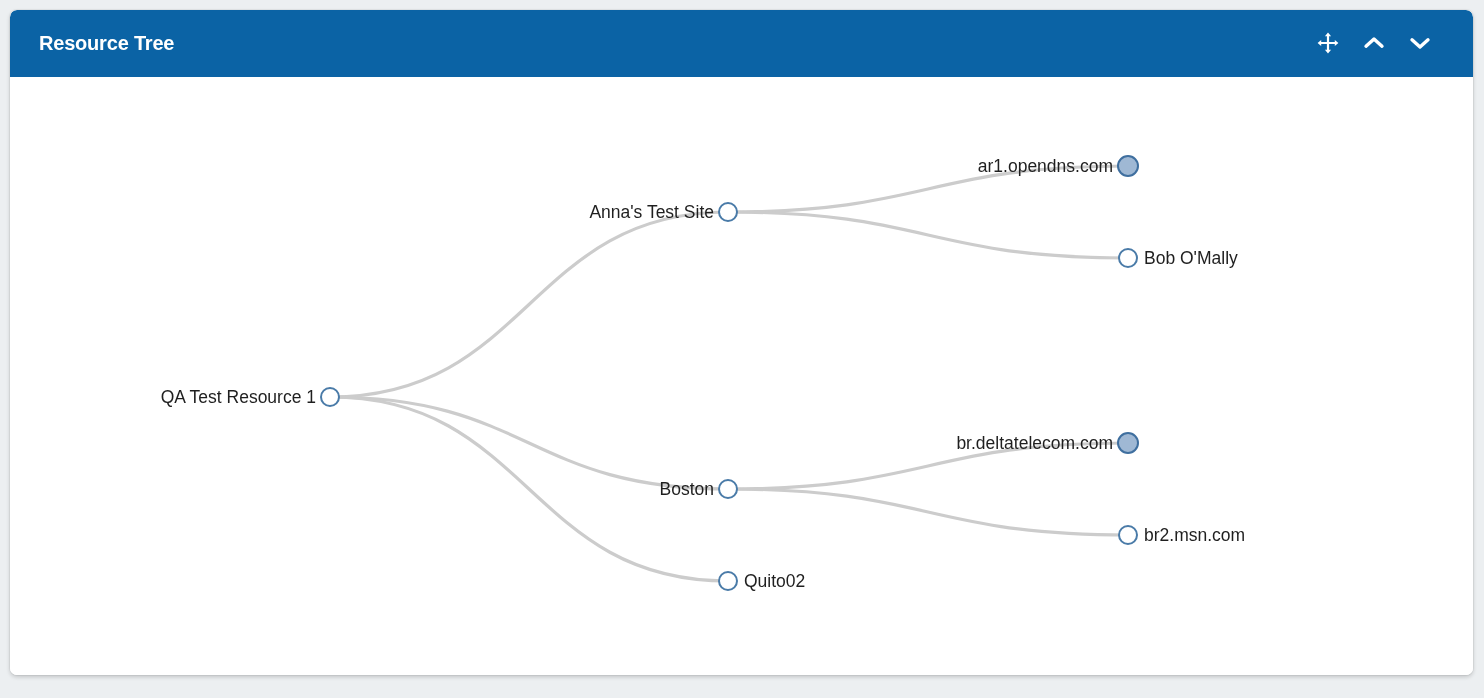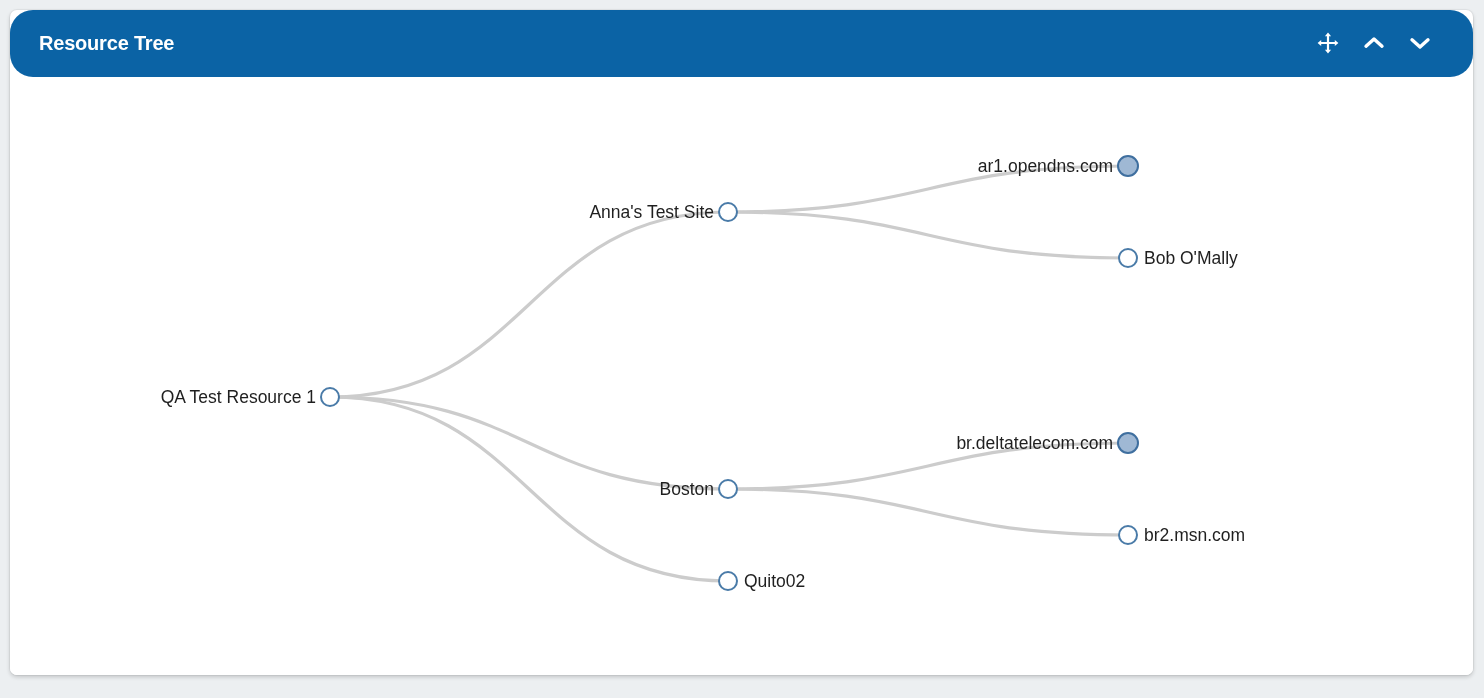--- a/index.html
+++ b/index.html
@@ -31,21 +31,20 @@
   .panel-header {
     position: absolute;
     left: 0;
     top: 0;
     width: 100%;
     height: 67px;
     background: #0b63a5;
     border-top-left-radius: 7px;
     border-top-right-radius: 7px;
     box-sizing: border-box;
-    border-radius: 23px;
   }
   .panel-title {
     position: absolute;
     left: 29px;
     top: 20px;
     font-size: 20px;
     font-weight: bold;
     color: #ffffff;
     letter-spacing: -0.2px;
     line-height: 27px;

